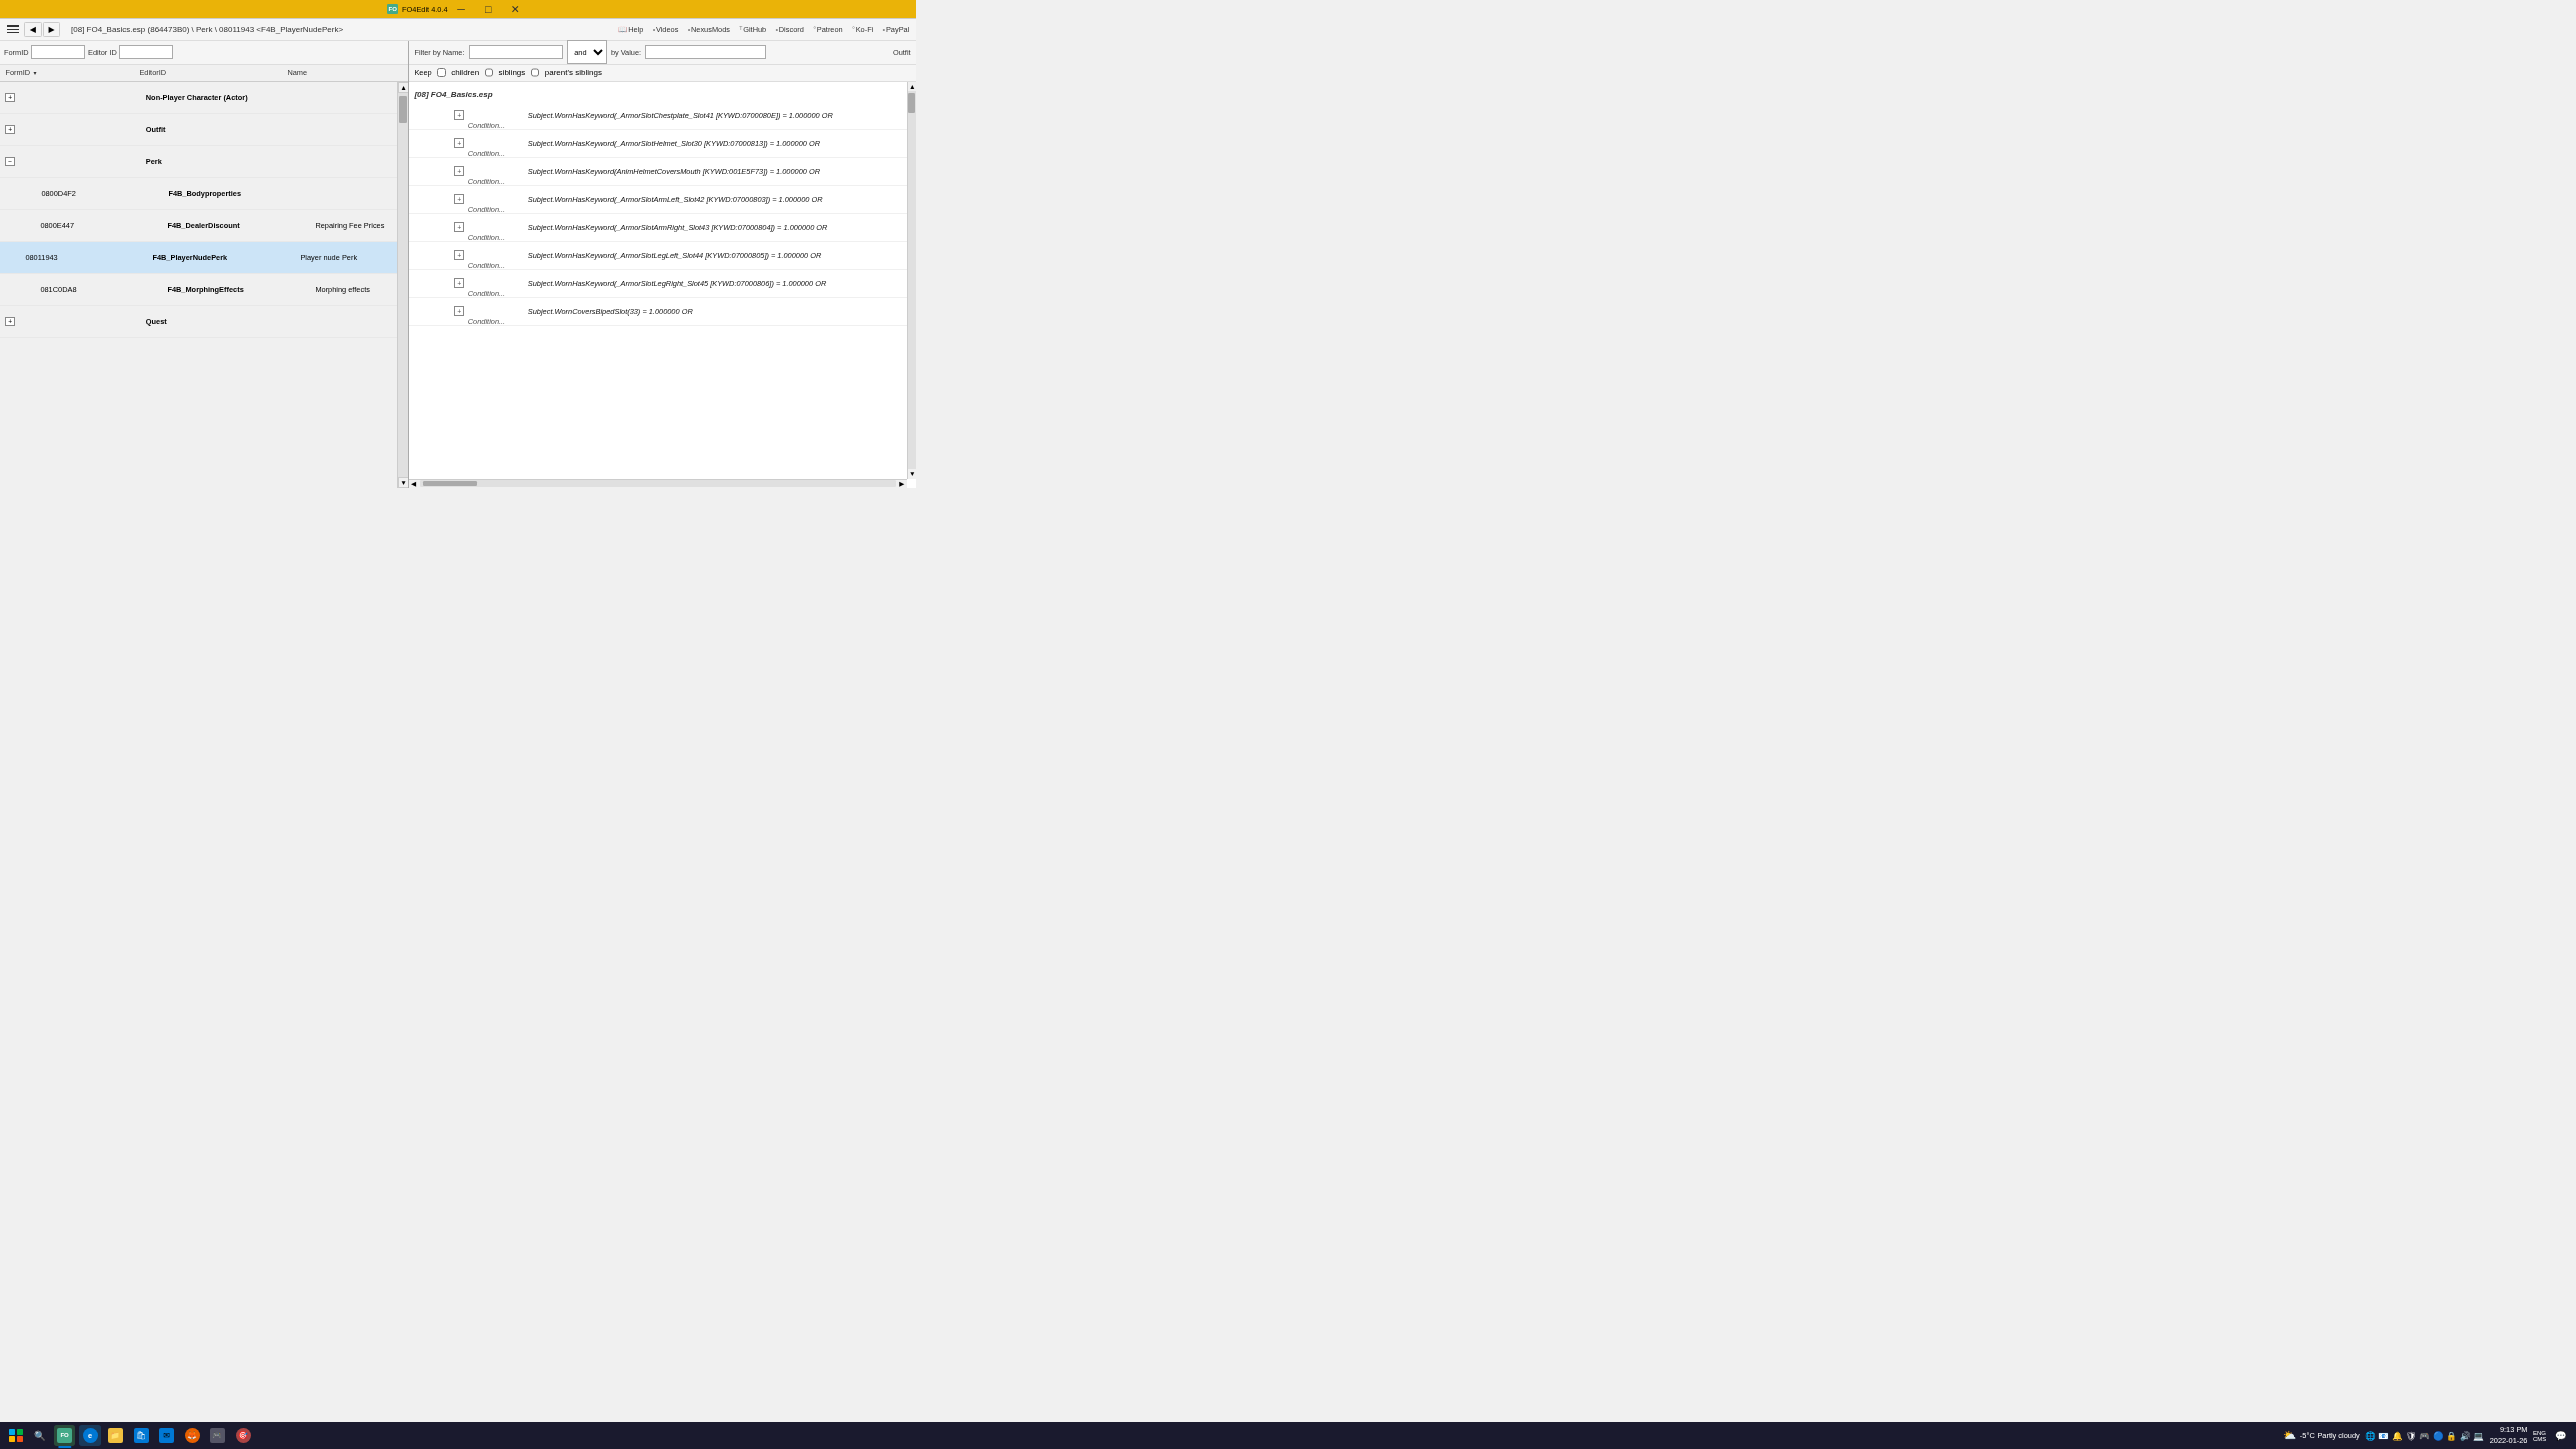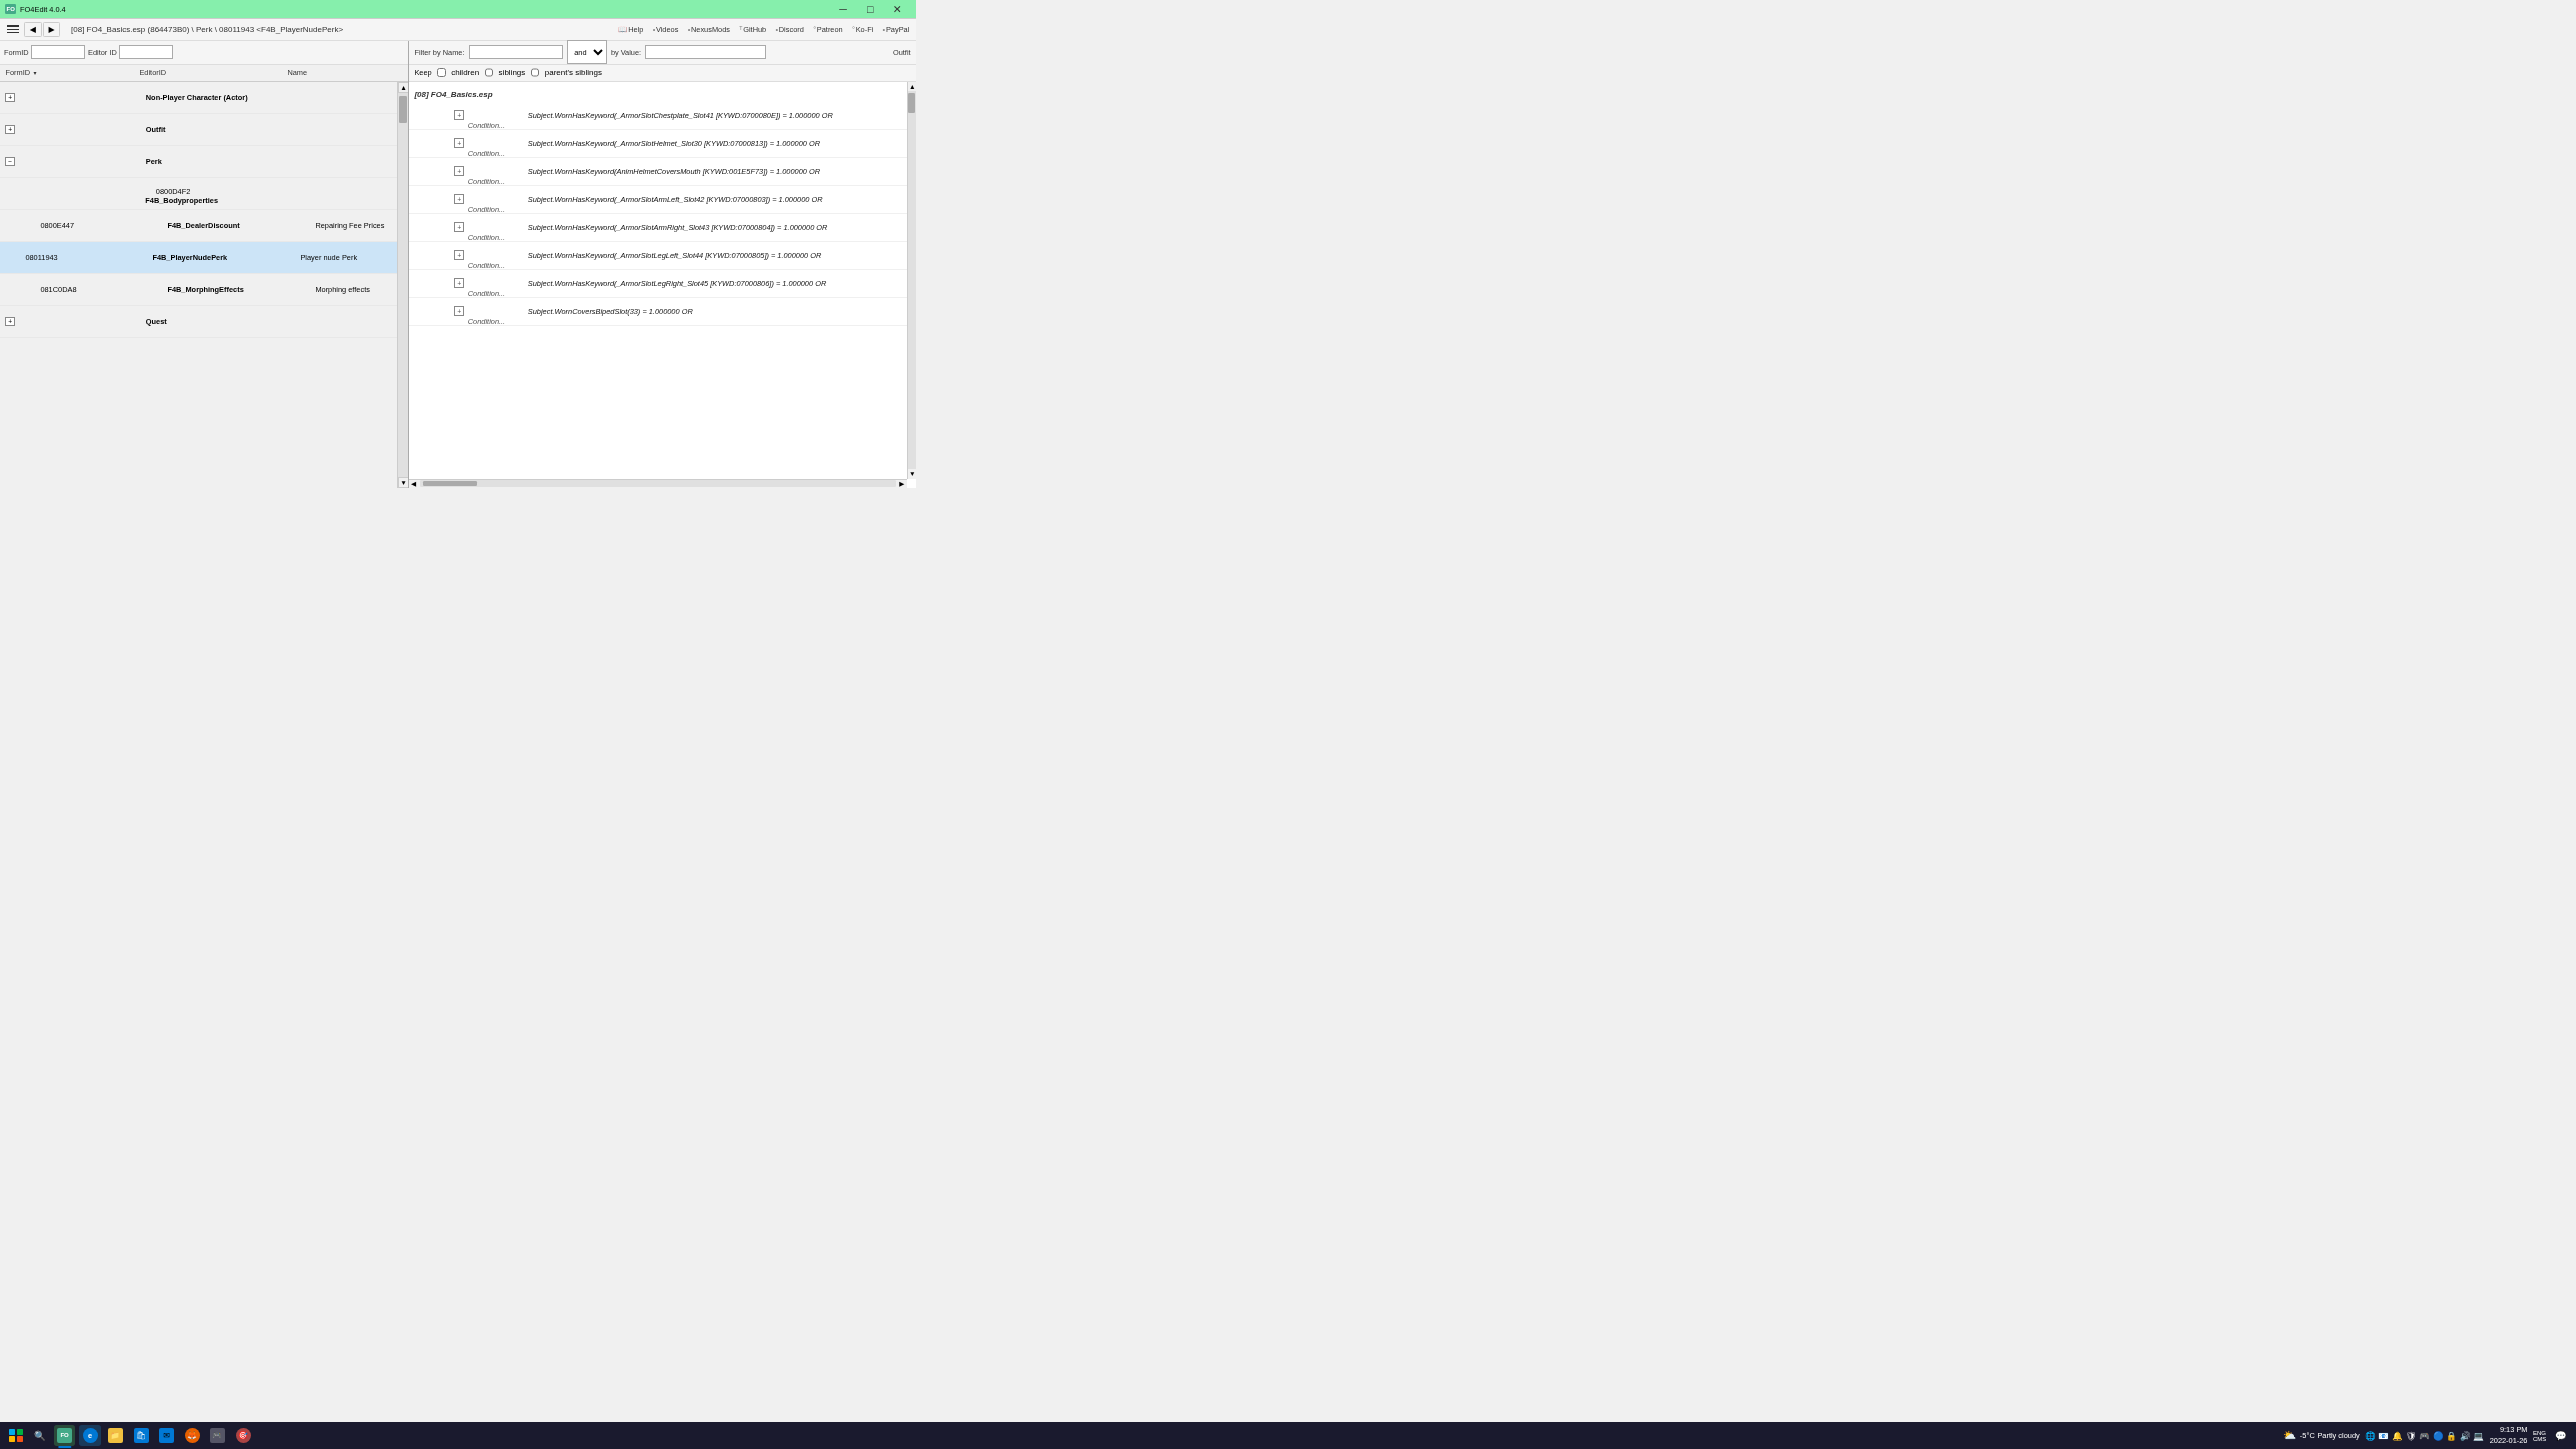--- a/index.html
+++ b/index.html
@@ -1,21 +1,21 @@
 <!DOCTYPE html>
 <html style="font-size:10.7px"><head>
   <meta charset="utf-8">
   <style>
     * { box-sizing: border-box; margin: 0; padding: 0; }
     body { font-family: 'Segoe UI', Tahoma, Geneva, Verdana, sans-serif; font-size: 8px; background: #f0f0f0; overflow: hidden; width: 916px; height: 515px; }
 
     
     .title-bar {
-      display: flex; align-items: center; justify-content: space-between;
-      background: #86efac; height: 19px; padding: 0 5.4px;
+      display: flex; align-items: center; justify-content: center;
+      background: #eab308; height: 19px; padding: 0 5.4px;
       border-bottom: 0.7px solid #ccc;
     }
     .title-bar-left { display: flex; align-items: center; gap: 4px; font-size: 7.4px; }
     .title-bar-icon { width: 10.7px; height: 10.7px; background: #4a8; border-radius: 1.3px; display: flex; align-items: center; justify-content: center; font-size: 6px; color: white; font-weight: bold; }
     .title-bar-controls { display: flex; gap: 0; }
     .title-bar-btn { width: 27px; height: 19px; border: none; background: transparent; cursor: pointer; font-size: 10.7px; display: flex; align-items: center; justify-content: center; color: #333; }
 
     
     .menu-bar {
       display: flex; align-items: center; height: 21.5px; background: #f5f5f5;
@@ -196,21 +196,21 @@
         <div class="cell name"></div>
       </div>
 
       <div class="table-row indent0">
         <div class="expand-btn">−</div>
         <div class="cell formid"></div>
         <div class="cell editorid">Perk</div>
         <div class="cell name"></div>
       </div>
 
-      <div class="table-row indent1" style="padding-left:36px;flex-direction:column;">
+      <div class="table-row indent1" style="padding-left:28px;">
         <div class="expand-btn" style="visibility:hidden;"></div>
         <div class="cell formid">0800D4F2</div>
         <div class="cell editorid">F4B_Bodyproperties</div>
         <div class="cell name"></div>
       </div>
 
       <div class="table-row indent1" style="padding-left:27px;">
         <div class="expand-btn" style="visibility:hidden;"></div>
         <div class="cell formid">0800E447</div>
         <div class="cell editorid">F4B_DealerDiscount</div>

